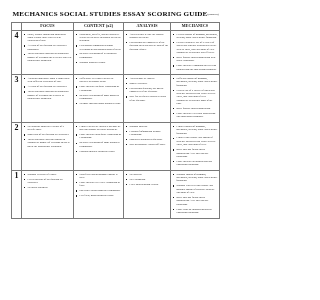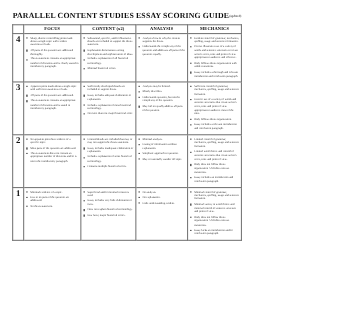--- a/index.html
+++ b/index.html
@@ -91,21 +91,21 @@
     background:#1a1a1a;
   }
   .footer-space{height:20px;}
 </style>
 </head>
 <body>
 
 <div class="page">
 
   <div class="title">
-    <span>PARALLEL CONTENT STUDIES ESSAY SCORING GUIDE</span><span class="sub">(updated)</span>
+    <span>MECHANICS SOCIAL STUDIES ESSAY SCORING GUIDE</span><span class="sub">(updated)</span>
   </div>
 
   <table class="rubric">
     <colgroup>
       <col class="c-score">
         <col class="c-focus">
         <col class="c-content">
         <col class="c-analysis">
         <col class="c-mech">
     </colgroup>

